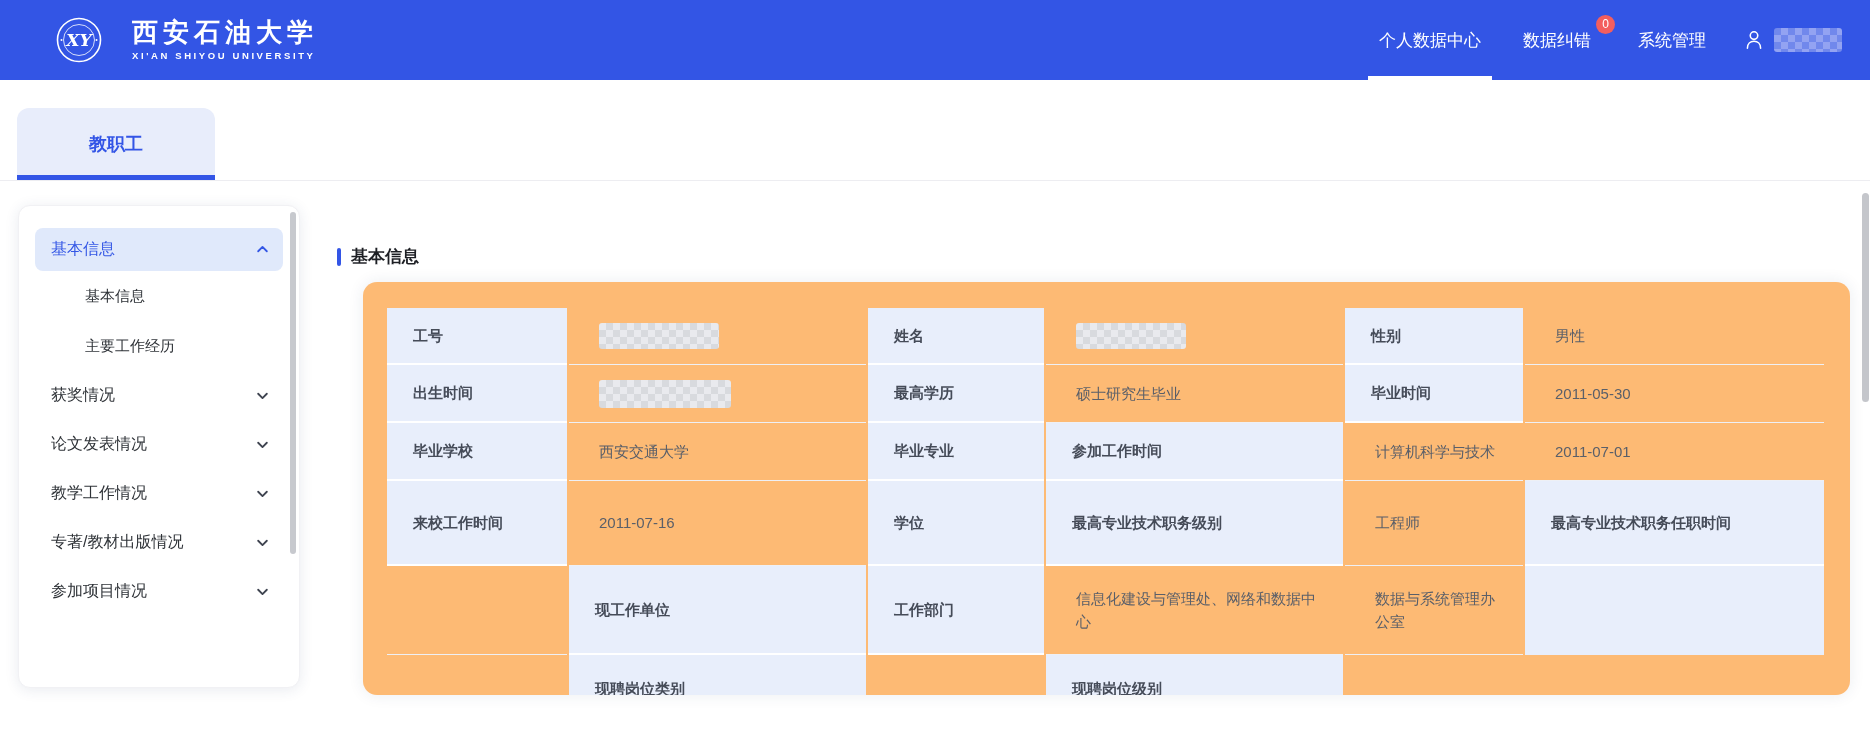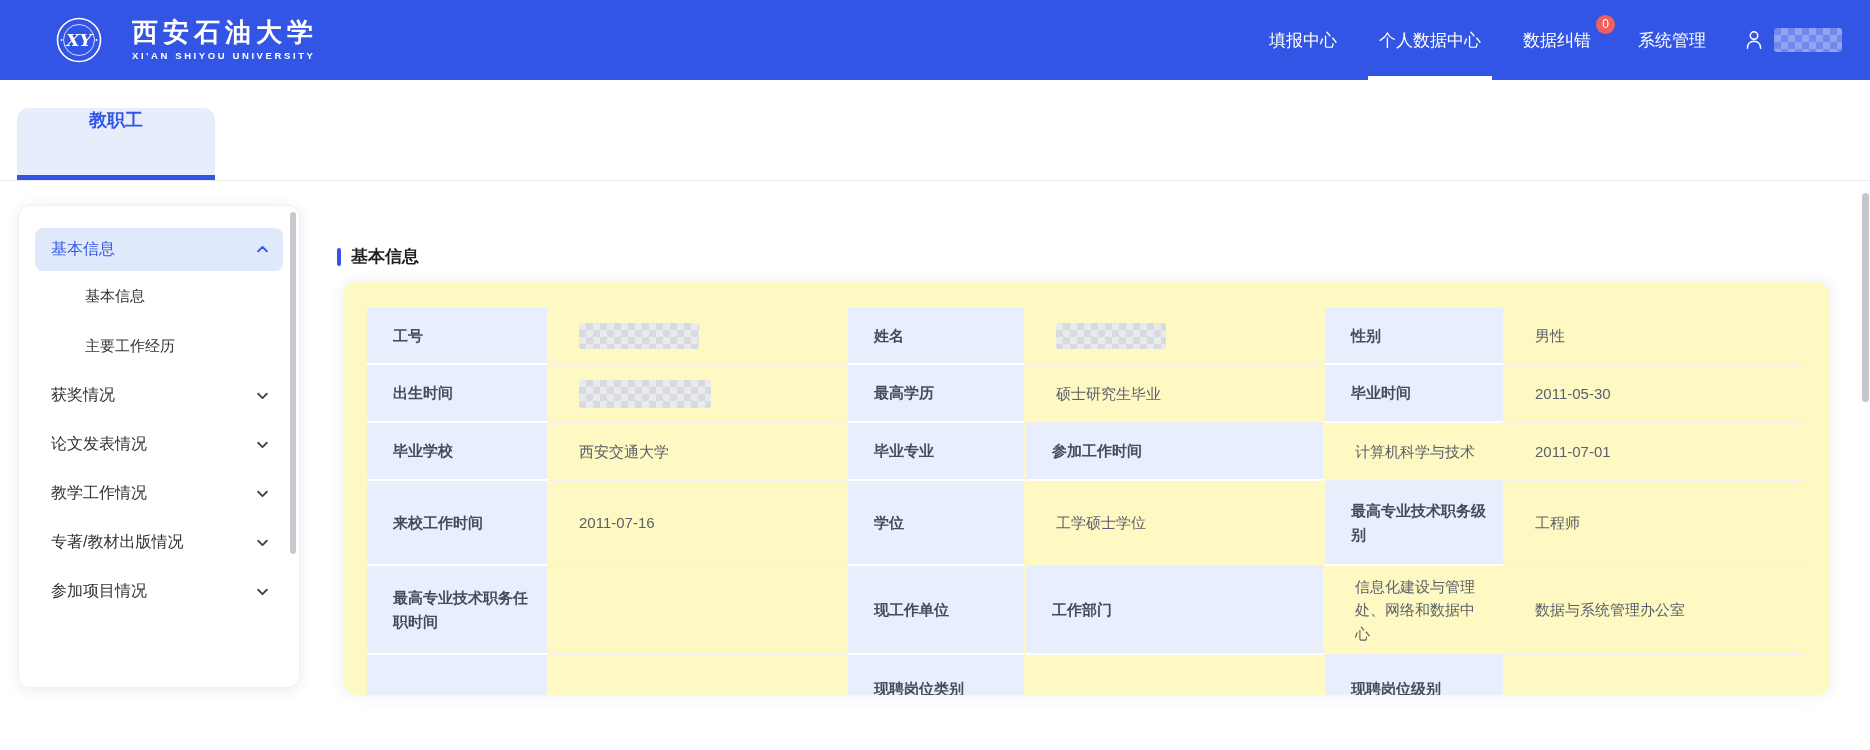--- a/index.html
+++ b/index.html
@@ -24,21 +24,21 @@
     background-image:linear-gradient(45deg,#d8dade 26%,transparent 26%,transparent 74%,#d8dade 74%),
                      linear-gradient(45deg,#d8dade 26%,transparent 26%,transparent 74%,#d8dade 74%);
     background-size:14px 14px;background-position:0 0,7px 7px;filter:blur(.6px);}
   .mosaic.on-blue{background-color:#7188ec;
     background-image:linear-gradient(45deg,#93a3f2 26%,transparent 26%,transparent 74%,#93a3f2 74%),
                      linear-gradient(45deg,#93a3f2 26%,transparent 26%,transparent 74%,#93a3f2 74%);}
 
   
   .tabbar{position:relative;width:1870px;height:101px;background:#fff;border-bottom:1px solid #ededf1;}
   .tab{position:absolute;left:17px;bottom:0;width:198px;height:72px;background:#e8edfb;
-    border-radius:12px 12px 0 0;display:flex;justify-content:center;
+    border-radius:12px 12px 0 0;display:flex;align-items:center;justify-content:center;
     color:#3355e6;font-size:18px;font-weight:bold;cursor:pointer;}
   .tab .tab-bar{position:absolute;left:0;right:0;bottom:0;height:5px;background:#3355e6;}
 
   
   .content{position:relative;width:1870px;height:568px;background:#fff;}
 
   
   .sidebar{position:absolute;left:18px;top:24px;width:282px;height:483px;background:#fff;
     border:1px solid #f1f1f4;border-radius:12px;box-shadow:0 2px 14px rgba(40,60,110,.10);
     padding:22px 16px 0 16px;overflow:hidden;}
@@ -48,21 +48,21 @@
   .side-sub{height:50px;display:flex;align-items:center;padding-left:50px;font-size:15px;
     color:#2f3338;cursor:pointer;}
   .side-parent{height:49px;display:flex;align-items:center;justify-content:space-between;
     padding:0 14px 0 16px;font-size:16px;color:#2f3338;cursor:pointer;}
   .side-scrollbar{position:absolute;right:3px;top:6px;width:6px;height:342px;background:#c7c9ce;border-radius:3px;}
 
   
   .section-head{position:absolute;left:337px;top:64px;display:flex;align-items:center;gap:10px;}
   .section-head .bar{width:4px;height:18px;background:#3355e6;border-radius:2px;}
   .section-head .txt{font-size:17px;font-weight:bold;color:#1d1f24;}
-  .main-card{position:absolute;left:343px;top:101px;width:1487px;height:413px;background:#fef9c3;
+  .main-card{position:absolute;left:363px;top:101px;width:1487px;height:413px;background:#fdba74;
     border-radius:14px;box-shadow:0 0 16px rgba(31,56,88,.09);overflow:hidden;}
   .info-table{margin:26px 0 0 24px;width:1437px;display:grid;
     grid-template-columns:180px 297px 176px 297px 178px 299px;
     grid-template-rows:57px 58px 58px 85px 89px 120px;column-gap:2px;}
   .cell{display:flex;align-items:center;font-size:15px;line-height:1.55;}
   .cell.lab{background:#e8eefb;font-weight:bold;color:#454b58;
     padding:0 14px 0 26px;border-bottom:2px solid #fff;}
   .cell.val{color:#5a5f69;padding:0 16px 0 30px;border-bottom:1px solid #eef0f5;}
   .cell.rlast{border-bottom:none;align-items:flex-start;padding-top:22px;}
 
@@ -82,23 +82,20 @@
         <circle cx="40.5" cy="23" r="1" fill="#fff"></circle>
     </svg>
     <div class="logo-text">
       <div class="cn">西安石油大学</div>
       <div class="en">XI'AN SHIYOU UNIVERSITY</div>
     </div>
   </div>
 
   <div class="nav">
     <div class="nav-item">
-      <span>填报中心</span>
-    </div>
-    <div class="nav-item">
       <span>个人数据中心</span>
       <div class="active-bar"></div>
     </div>
     <div class="nav-item" style="padding-right:26px;">
       <span>数据纠错</span>
       <span class="badge">0</span>
     </div>
     <div class="nav-item">
       <span>系统管理</span>
     </div>
@@ -198,21 +195,20 @@
       <div class="cell lab">毕业学校</div>
       <div class="cell val">西安交通大学</div>
       <div class="cell lab">毕业专业</div>
       <div class="cell lab">参加工作时间</div>
       <div class="cell val">计算机科学与技术</div>
       <div class="cell val">2011-07-01</div>
 
       <div class="cell lab">来校工作时间</div>
       <div class="cell val">2011-07-16</div>
       <div class="cell lab">学位</div>
-      <div class="cell val">工学硕士学位</div>
       <div class="cell lab">最高专业技术职务级别</div>
       <div class="cell val">工程师</div>
 
       <div class="cell lab">最高专业技术职务任职时间</div>
       <div class="cell val"></div>
       <div class="cell lab">现工作单位</div>
       <div class="cell lab">工作部门</div>
       <div class="cell val">信息化建设与管理处、网络和数据中心</div>
       <div class="cell val">数据与系统管理办公室</div>
 

